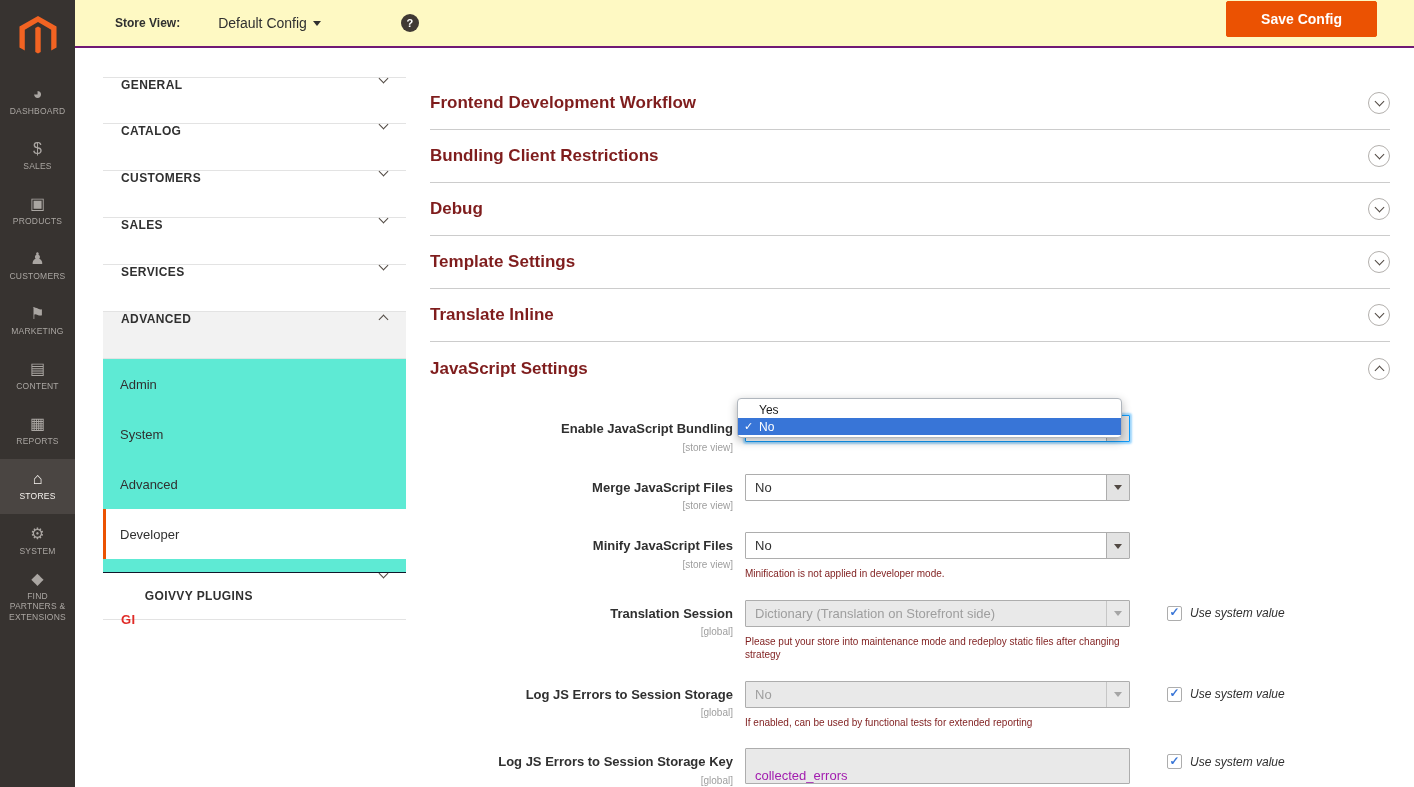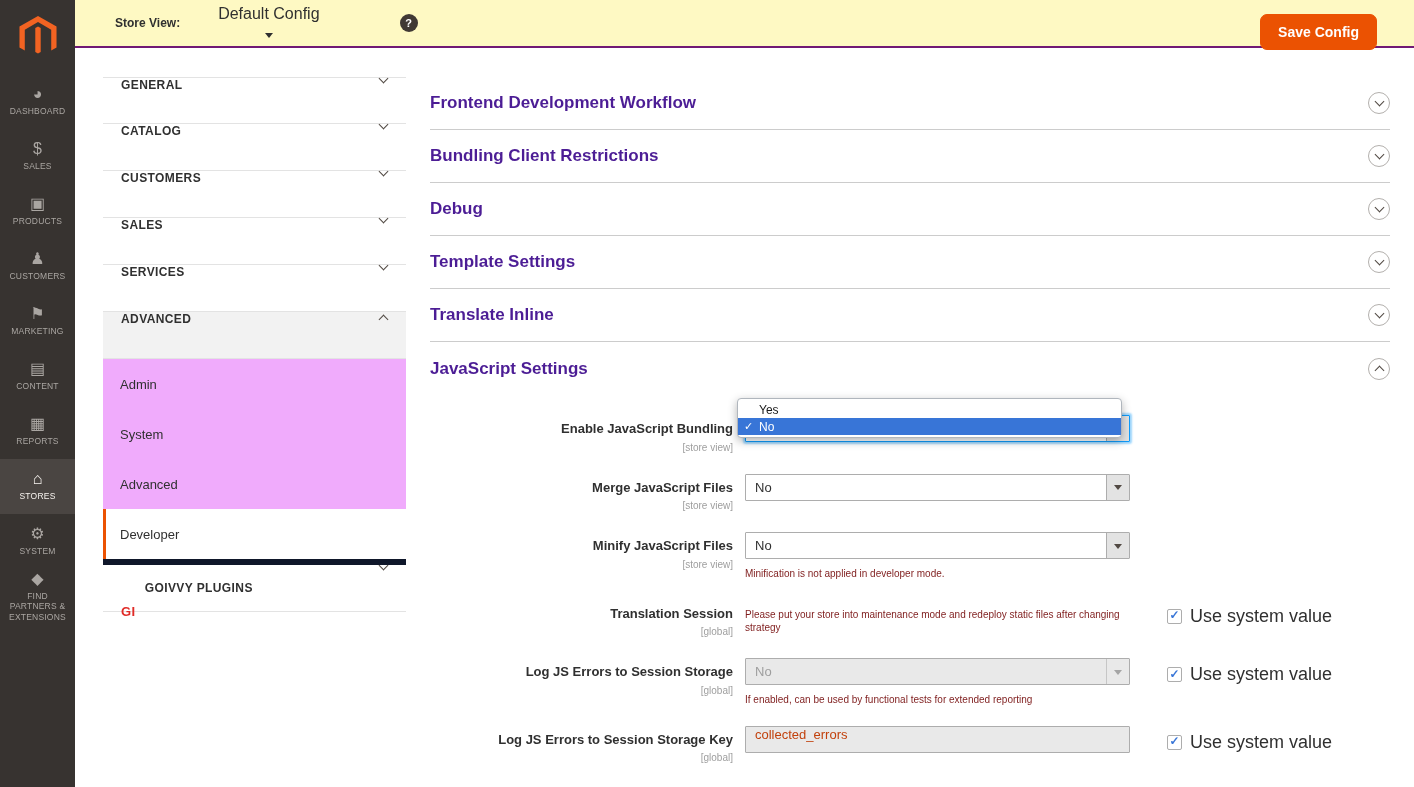--- a/index.html
+++ b/index.html
@@ -10,79 +10,79 @@
   .sidebar { position:fixed; left:0; top:0; width:75px; height:787px; background:#373330; z-index:100; }
   .logo { height:74px; display:flex; align-items:center; justify-content:center; cursor:pointer; }
   .nav-item { height:55px; display:flex; flex-direction:column; align-items:center; justify-content:center; gap:4px; color:#aaa6a2; cursor:pointer; text-align:center; }
   .nav-item.active { background:#4a4542; color:#f7f3ef; }
   .nav-ico { font-size:16px; line-height:1; }
   .nav-lbl { font-size:8.5px; letter-spacing:.2px; line-height:1.25; max-width:70px; }
 
   
   .topbar { margin-left:75px; height:48px; background:#fef9c3; border-bottom:2px solid #701a75; display:flex; align-items:center; padding:0 37px 0 40px;gap:28px; }
   .sv-label { font-weight:bold; font-size:12px; }
-  .sv-select { margin-left:10px; display:flex; align-items:center; gap:6px; font-size:16px; cursor:pointer;flex-direction:column; }
+  .sv-select { margin-left:10px; display:flex; align-items:center; gap:6px; font-size:14px; cursor:pointer; }
   .caret-down { width:0; height:0; border:4px solid transparent; border-top:5px solid #303030; margin-top:4px; }
   .help { width:18px; height:18px; border-radius:50%; background:#403934; color:#fff; font-size:11px; font-weight:bold; display:flex; align-items:center; justify-content:center; margin-left:52px; cursor:pointer; }
-  .save-btn { margin-left:auto; align-self:flex-start; margin-top:14px; background:#eb5202; color:#fff; font-family:"Liberation Sans",sans-serif; font-weight:bold; font-size:14px; padding:9px 17px; border:1px solid #eb5202; border-radius:7px; cursor:pointer; }
+  .save-btn { margin-left:auto; align-self:flex-start; margin-top:1px; background:#eb5202; color:#fff; font-family:"Liberation Sans",sans-serif; font-weight:bold; font-size:14px; padding:9px 34px; border:1px solid #eb5202; border-radius:2px; cursor:pointer; }
 
   
   .layout { margin-left:75px; display:flex; align-items:flex-start; padding:29px 24px 40px 28px; }
 
   
   .cfg-nav { width:303px; flex-shrink:0; }
   .cfg-row { height:47px; display:flex; justify-content:space-between; padding:0 19px 0 18px; border-bottom:1px solid #e3e3e3; cursor:pointer; background:#fff; }
   .cfg-row.first { border-top:1px solid #e3e3e3; }
   .cfg-row .cfg-lbl { font-size:12px; font-weight:bold; letter-spacing:.4px; color:#303030; }
   .cfg-row.open { background:#f2f2f2; }
   .cfg-left { display:flex; align-items:center; }
   .gi-badge { color:#e02b27; font-weight:bold; font-size:13px; margin-right:9px; letter-spacing:.5px;margin-top:46px; }
-  .cfg-subnav { background:#f0abfc; border-bottom:6px solid #0f172a; }
+  .cfg-subnav { background:#5eead4; border-bottom:1px solid #0f172a; padding-bottom:13px; }
   .cfg-sub { height:50px; display:flex; align-items:center; padding-left:17px; font-size:13px; color:#303030; cursor:pointer; }
   .cfg-sub.active { background:#fff; border-left:3px solid #eb5202; padding-left:14px; }
 
   
   .chev { display:inline-block; width:7px; height:7px; border-right:1px solid #514943; border-bottom:1px solid #514943; transform:rotate(45deg); margin-top:-3px; }
   .chev.up { transform:rotate(225deg); margin-top:4px; }
   .circ { width:22px; height:22px; border:1px solid #b3b0ad; border-radius:50%; display:flex; align-items:center; justify-content:center; flex-shrink:0; cursor:pointer; }
 
   
   .main { flex:1; margin-left:24px; min-width:0; }
   .group-head { height:53px; display:flex; align-items:center; justify-content:space-between; border-bottom:1px solid #ccc; cursor:pointer; }
-  .group-head h2 { font-size:17px; font-weight:bold; color:#4c1d95; }
+  .group-head h2 { font-size:17px; font-weight:bold; color:#7f1d1d; }
   .group.last .group-head { border-bottom:none; }
 
   
   .form { padding:20px 0 10px; }
   .field { display:flex; align-items:flex-start; margin-bottom:19px; }
   .f-label { width:303px; text-align:right; padding-top:6px; flex-shrink:0; }
   .f-label label { display:block; font-size:13px; font-weight:bold; line-height:1.2; color:#303030; }
   .scope { font-size:10px; color:#9e9e9e; }
   .f-control { width:385px; margin-left:12px; position:relative; flex-shrink:0; }
   .select { height:27px; border:1px solid #adadad; border-radius:1px; background:#fff; display:flex; align-items:center; padding:0 30px 0 9px; font-size:13px; color:#303030; position:relative; cursor:pointer; }
   .sel-arrow { position:absolute; right:0; top:0; bottom:0; width:23px; background:#e3e3e3; border-left:1px solid #adadad; display:flex; align-items:center; justify-content:center; }
   .sel-arrow::after { content:""; width:0; height:0; border:4px solid transparent; border-top:5px solid #514943; margin-top:5px; }
   .select.disabled { background:#e9e9e9; color:#9e9e9e; cursor:default; }
   .select.disabled .sel-arrow { background:#e9e9e9; border-left-color:#c6c6c6; }
   .select.disabled .sel-arrow::after { border-top-color:#a5a5a5; }
   .select.focused { border-color:#109cfb; box-shadow:0 0 2px 2px rgba(16,156,251,.4); }
-  .textinput { height:27px; border:1px solid #adadad; border-radius:1px; background:#e9e9e9; color:#c2410c; font-size:13px; display:flex; align-items:flex-start; padding:0 9px; }
+  .textinput { height:36px; border:1px solid #adadad; border-radius:1px; background:#e9e9e9; color:#a21caf; font-size:13px; display:flex; align-items:flex-end; padding:0 9px; }
   .note { font-size:10px; color:#7f1d1d; margin-top:8px; line-height:1.35; }
 
   
   .dropdown { position:absolute; top:-17px; left:-8px; right:8px; background:#fff; border:1px solid #b0b6bd; border-radius:4px; box-shadow:0 3px 10px rgba(0,0,0,.3); padding:2px 0; z-index:10; }
   .opt { height:17px; display:flex; align-items:center; font-size:12px; color:#1a1a1a; padding:0 6px; cursor:pointer; }
   .opt .opt-check { width:15px; font-size:11px; font-style:normal; }
   .opt.selected { background:#3875d7; color:#fff; }
 
   
   .f-default { margin-left:37px; display:flex; align-items:center; gap:8px; padding-top:6px; }
   .checkbox { width:15px; height:15px; border:1px solid #adadad; border-radius:2px; background:#fff; display:flex; align-items:center; justify-content:center; cursor:pointer; }
   .checkbox i { font-style:normal; font-size:12px; font-weight:bold; color:#3875d7; line-height:1; margin-top:-2px; }
-  .f-default label { font-size:18px; color:#303030; cursor:pointer; }
+  .f-default label { font-size:12px; color:#303030; cursor:pointer;font-style:italic; }
 </style>
 </head>
 <body>
 
 <aside class="sidebar">
   <div class="logo">
     <svg width="38" height="42" viewBox="0 0 30 34">
       <path fill="#f26322" d="M15 0 L0 8.6 V25.4 L4.3 27.9 V11.1 L15 4.9 L25.7 11.1 V27.9 L30 25.4 V8.6 Z"></path>
       <path fill="#f26322" d="M12.8 9.7 L15 8.4 L17.2 9.7 V29.1 L15 30.4 L12.8 29.1 Z"></path>
     </svg>
@@ -295,20 +295,24 @@
             <p class="note">Minification is not applied in developer mode.</p>
           </div>
         </div>
 
         <div class="field">
           <div class="f-label">
             <label>Translation Session</label>
             <span class="scope">[global]</span>
           </div>
           <div class="f-control">
+            <div class="select disabled">
+              <span>Dictionary (Translation on Storefront side)</span>
+              <span class="sel-arrow"></span>
+            </div>
             <p class="note">Please put your store into maintenance mode and redeploy static files after changing strategy</p>
           </div>
           <div class="f-default">
             <span class="checkbox">
               <i>✓</i>
             </span>
             <label>Use system value</label>
           </div>
         </div>
 

